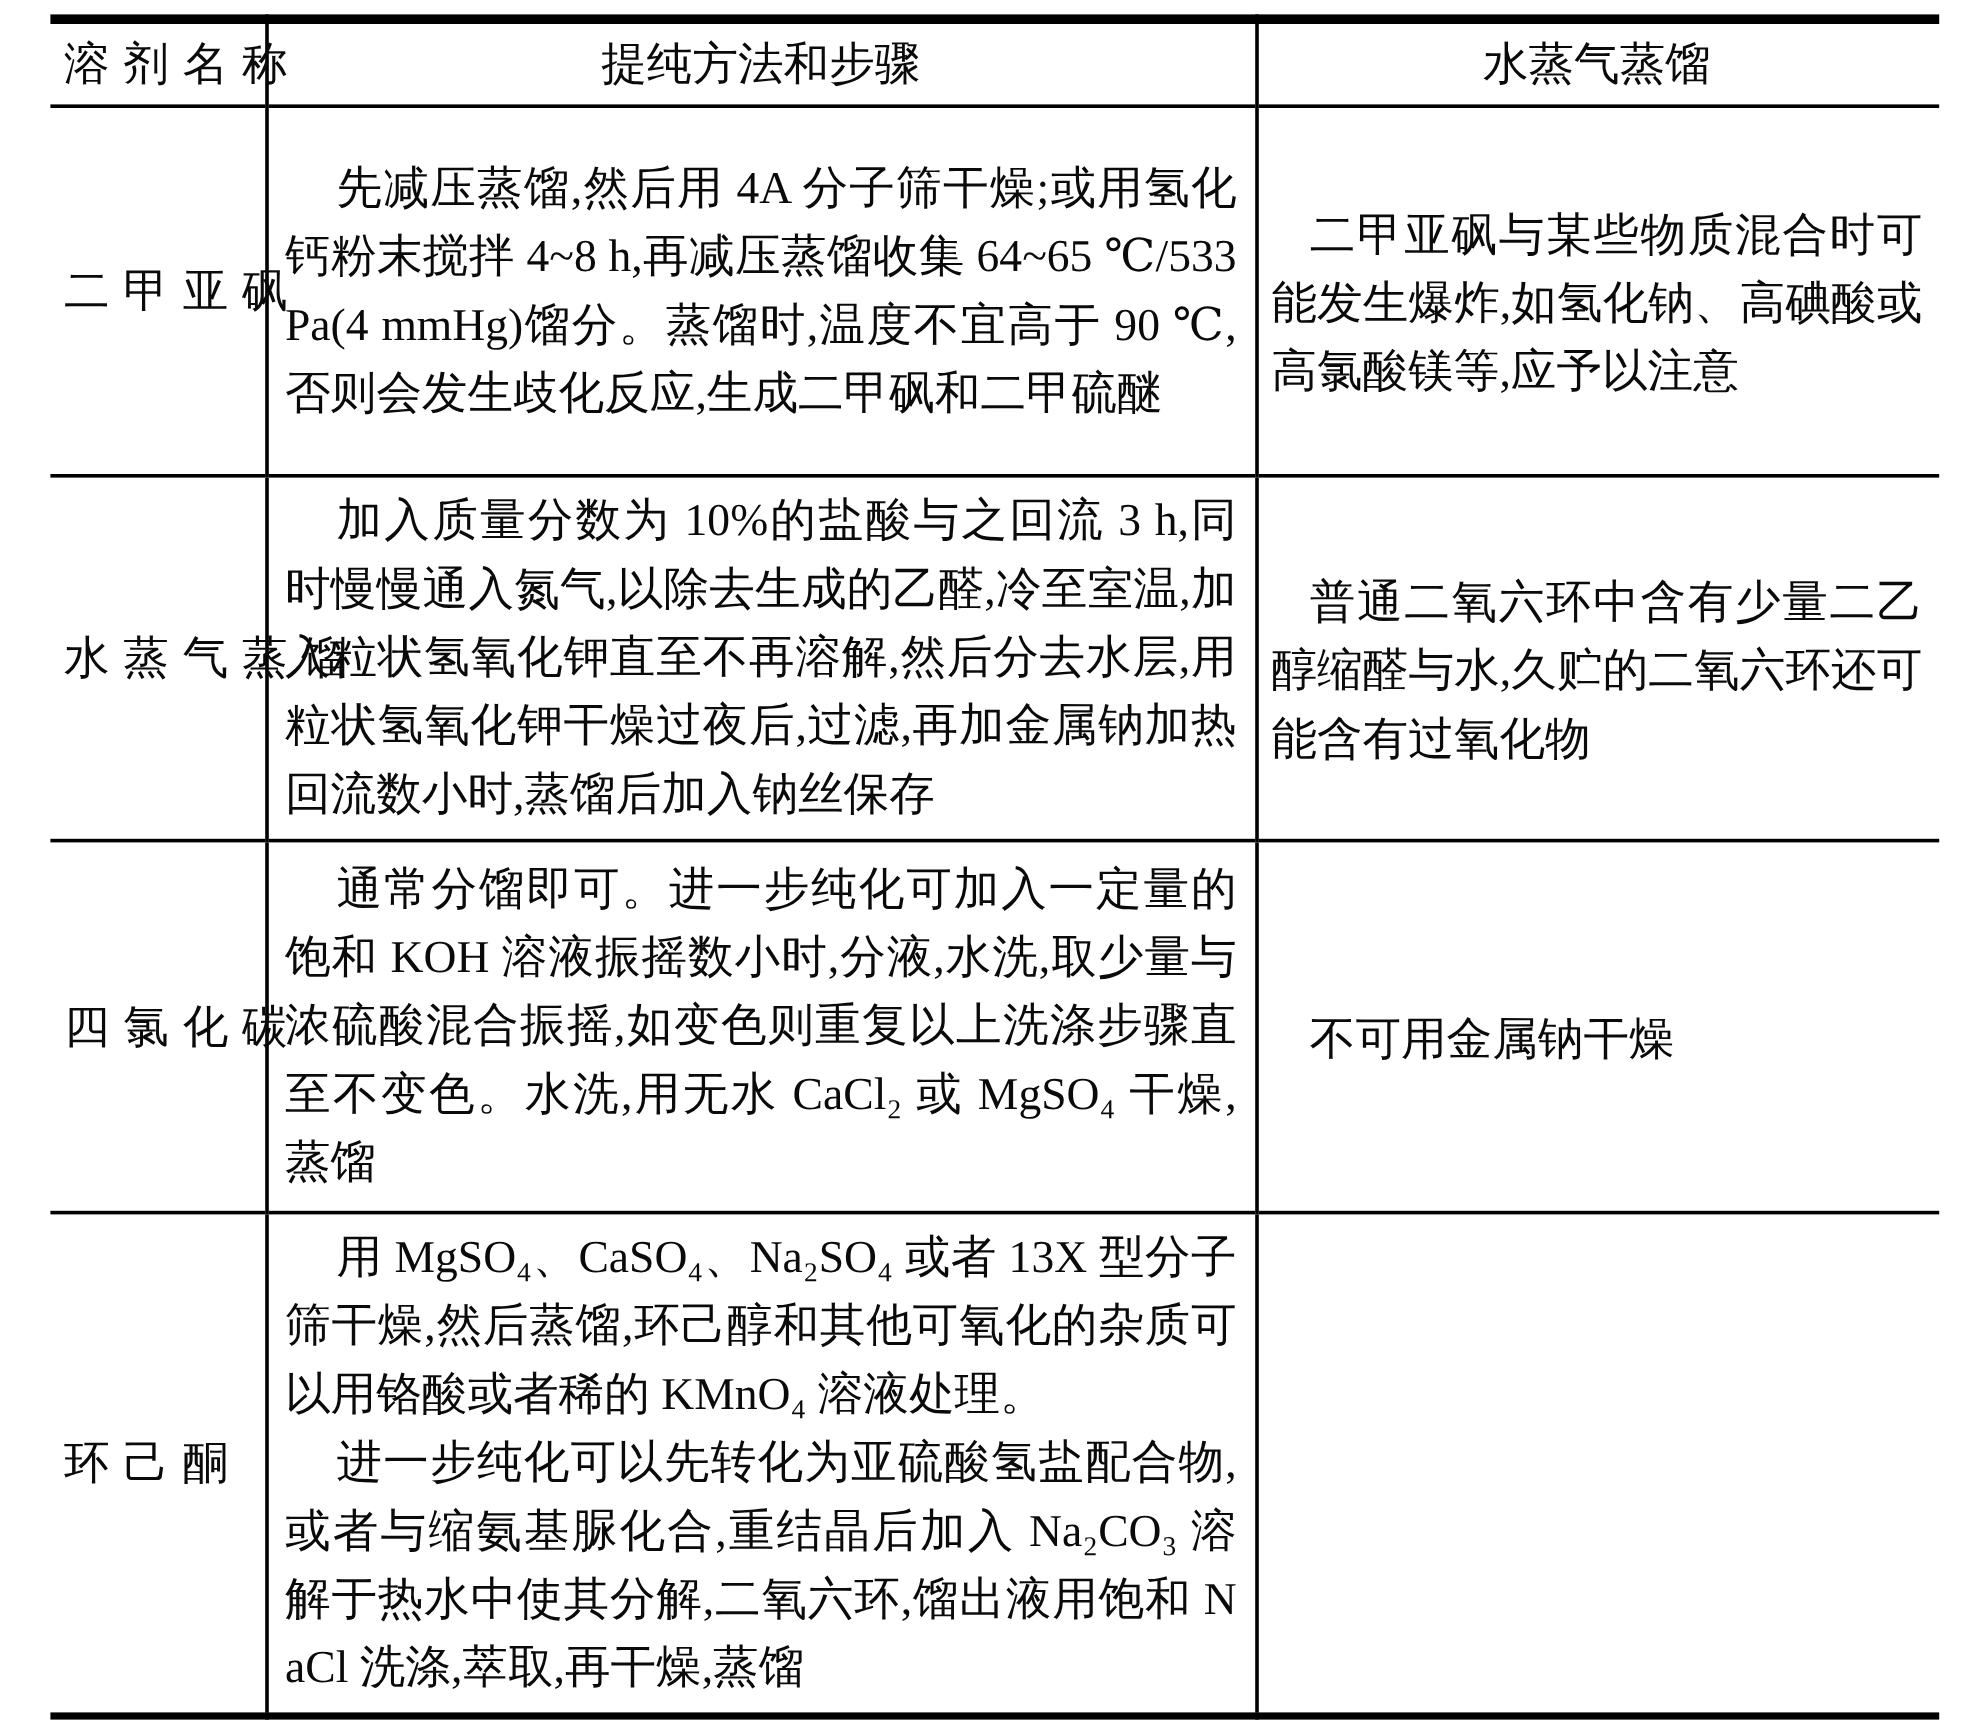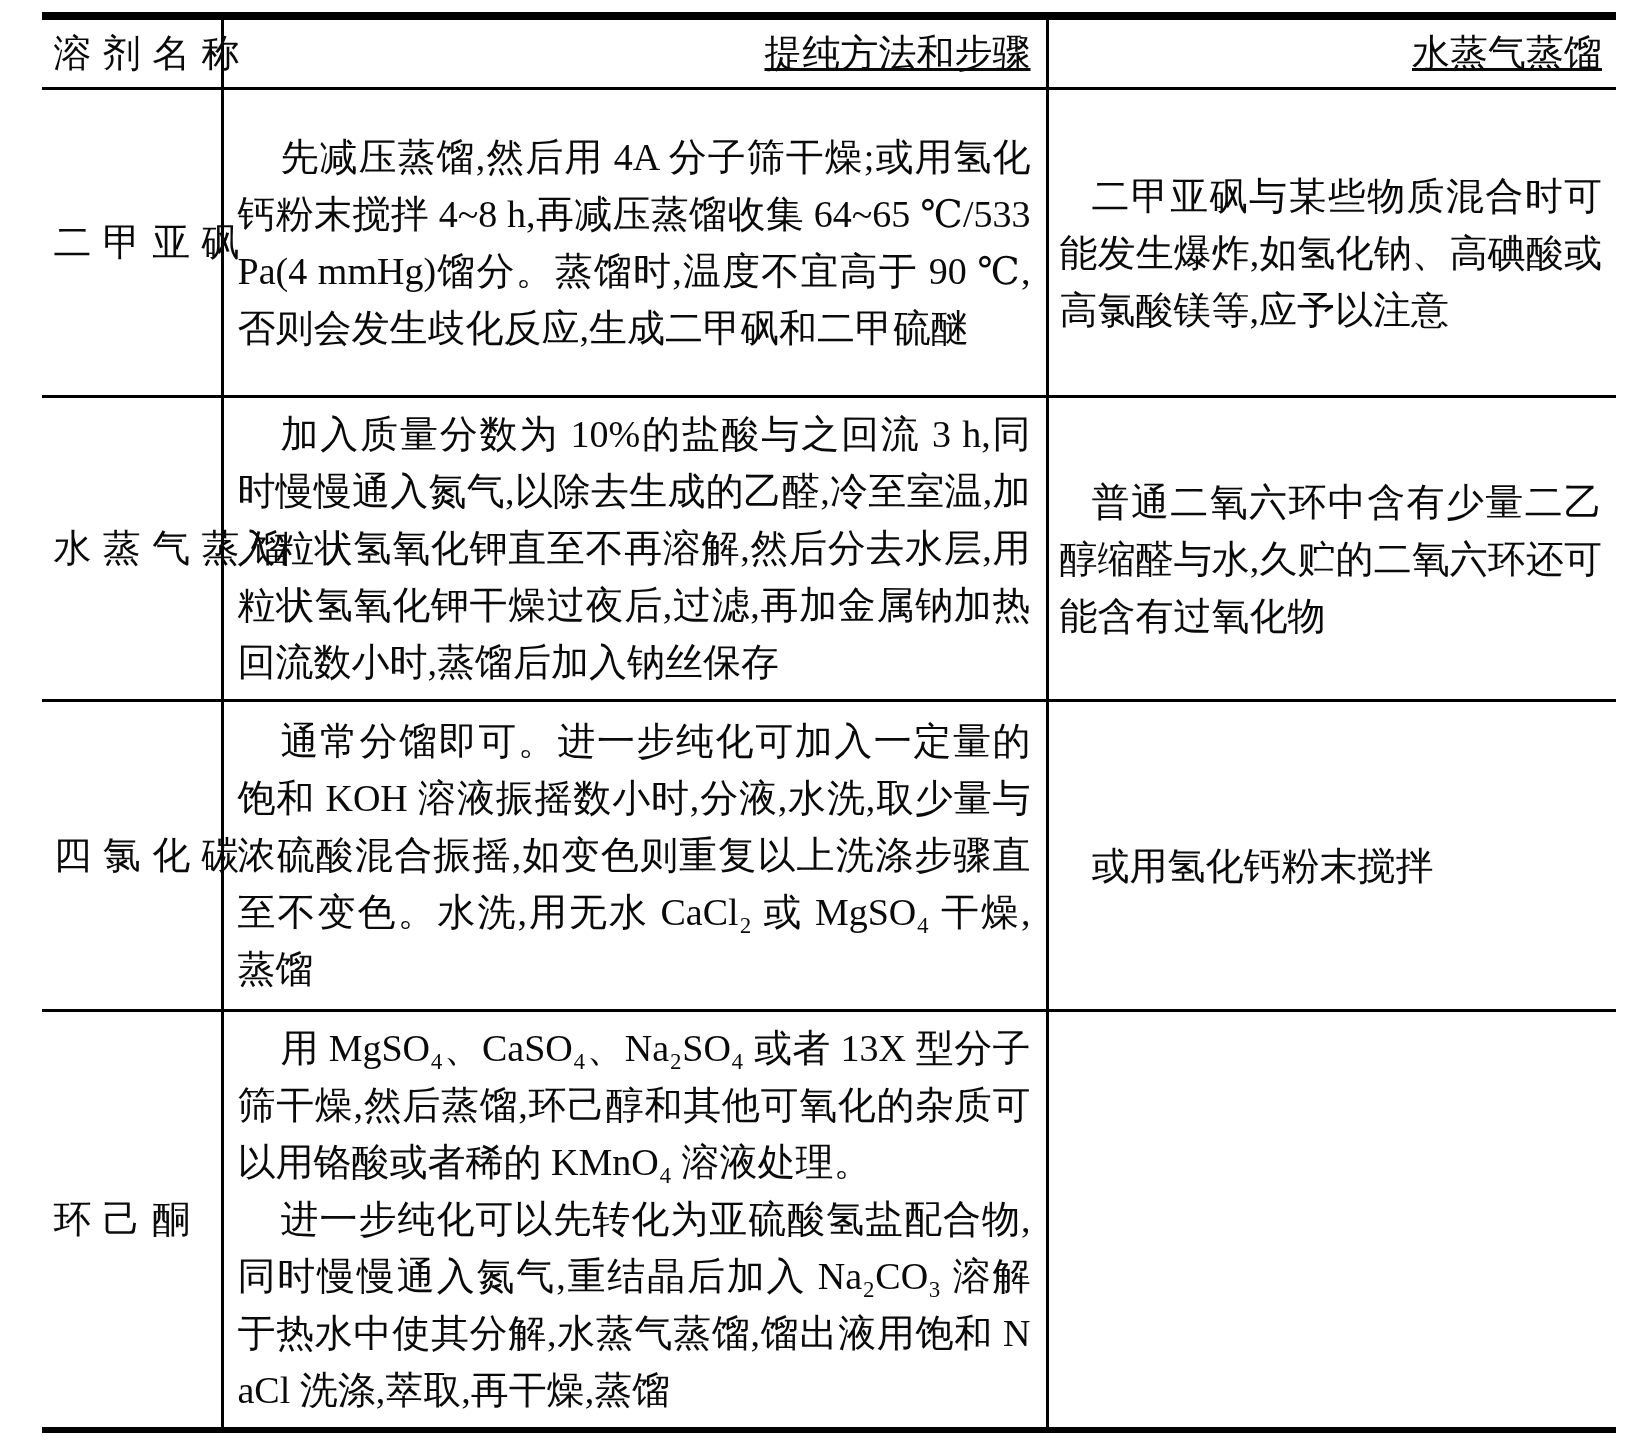--- a/index.html
+++ b/index.html
@@ -49,22 +49,21 @@
   }
   .cell-name, .cell-method {
     border-right: 3px solid #000;
   }
   .cell-name {
     letter-spacing: 0.30em;
     text-indent: 0.30em;
     white-space: nowrap;
   }
   th.cell-method, th.cell-note {
-    text-align: right;
-    text-decoration: underline;
+    text-align: center;
   }
   .cell-method { padding: 8px 15px 8px 14px; }
   .cell-note   { padding: 8px 14px 8px 11px; }
   p.para {
     margin: 0;
     line-height: 57px;
     text-align: justify;
     text-justify: inter-ideograph;
     text-indent: 43px;
     word-break: break-all;
@@ -106,26 +105,26 @@
         <td class="cell-note">
           <p class="para">普通二氧六环中含有少量二乙醇缩醛与水,久贮的二氧六环还可能含有过氧化物</p>
         </td>
       </tr>
       <tr class="row-ccl4">
         <td class="cell-name">四氯化碳</td>
         <td class="cell-method">
           <p class="para">通常分馏即可。进一步纯化可加入一定量的饱和 KOH 溶液振摇数小时,分液,水洗,取少量与浓硫酸混合振摇,如变色则重复以上洗涤步骤直至不变色。水洗,用无水 CaCl₂ 或 MgSO₄ 干燥,蒸馏</p>
         </td>
         <td class="cell-note">
-          <p class="para">或用氢化钙粉末搅拌</p>
+          <p class="para">不可用金属钠干燥</p>
         </td>
       </tr>
       <tr class="row-cyclohexanone">
         <td class="cell-name">环己酮</td>
         <td class="cell-method">
           <p class="para">用 MgSO₄、CaSO₄、Na₂SO₄ 或者 13X 型分子筛干燥,然后蒸馏,环己醇和其他可氧化的杂质可以用铬酸或者稀的 KMnO₄ 溶液处理。</p>
-          <p class="para">进一步纯化可以先转化为亚硫酸氢盐配合物,同时慢慢通入氮气,重结晶后加入 Na₂CO₃ 溶解于热水中使其分解,水蒸气蒸馏,馏出液用饱和 NaCl 洗涤,萃取,再干燥,蒸馏</p>
+          <p class="para">进一步纯化可以先转化为亚硫酸氢盐配合物,或者与缩氨基脲化合,重结晶后加入 Na₂CO₃ 溶解于热水中使其分解,二氧六环,馏出液用饱和 NaCl 洗涤,萃取,再干燥,蒸馏</p>
         </td>
         <td class="cell-note"></td>
       </tr>
     </tbody>
   </table>
 </div>
 
 </body></html>

